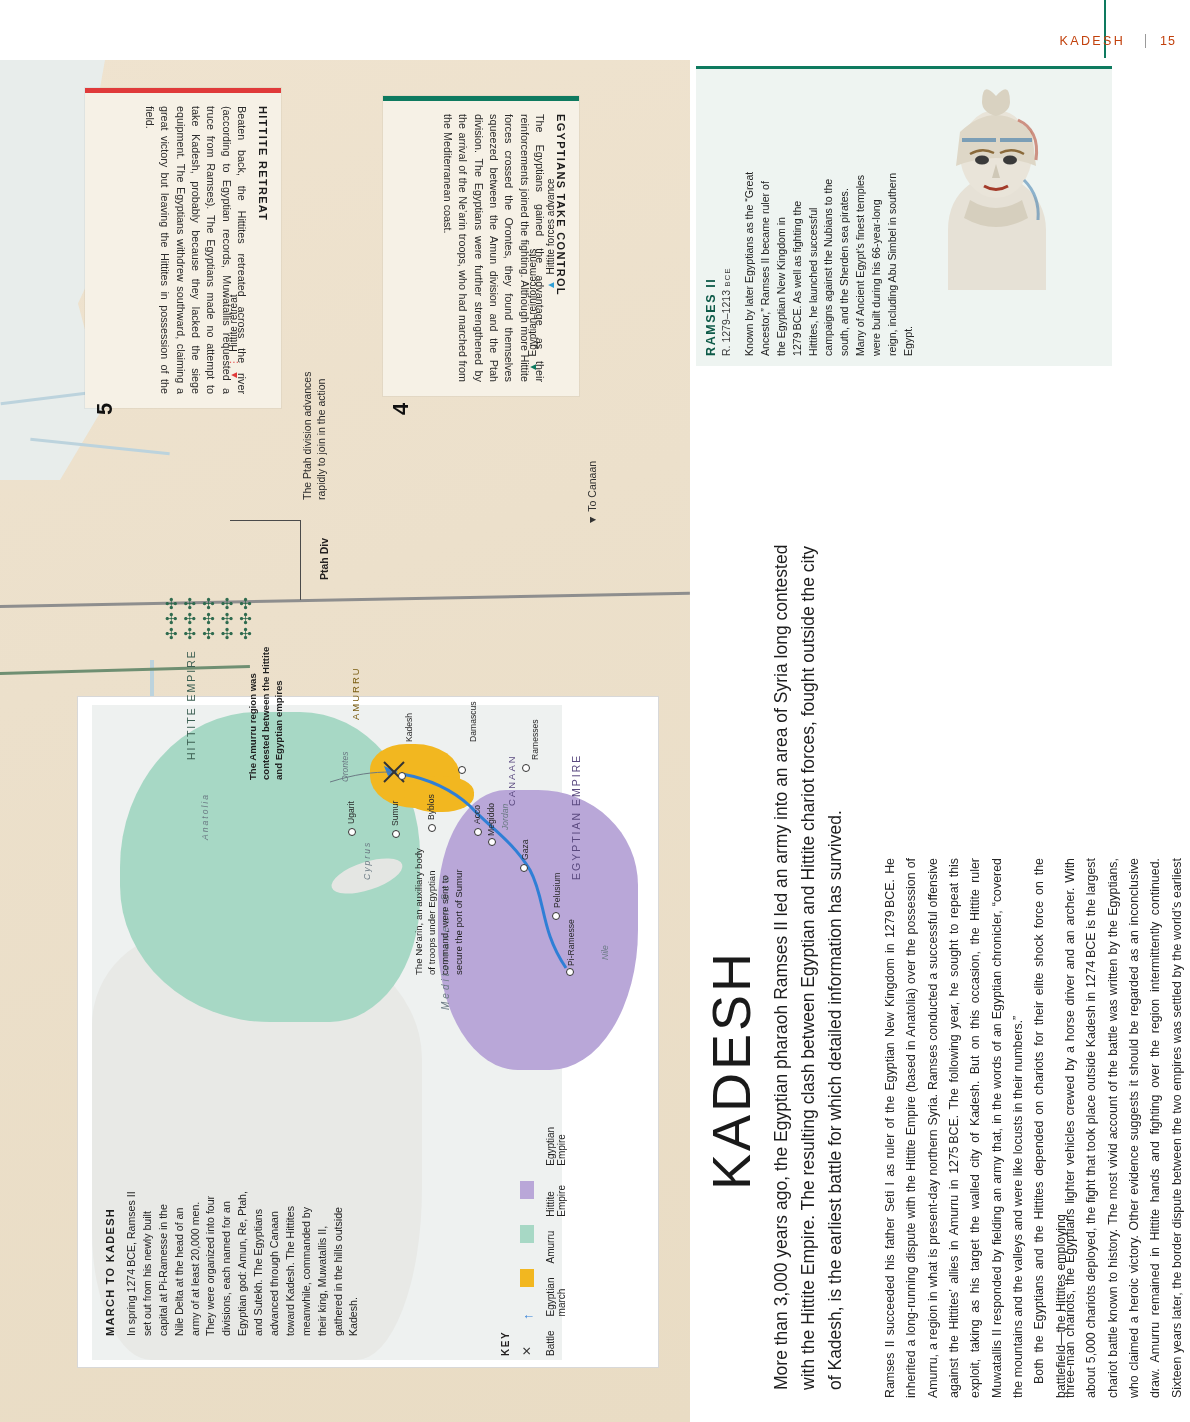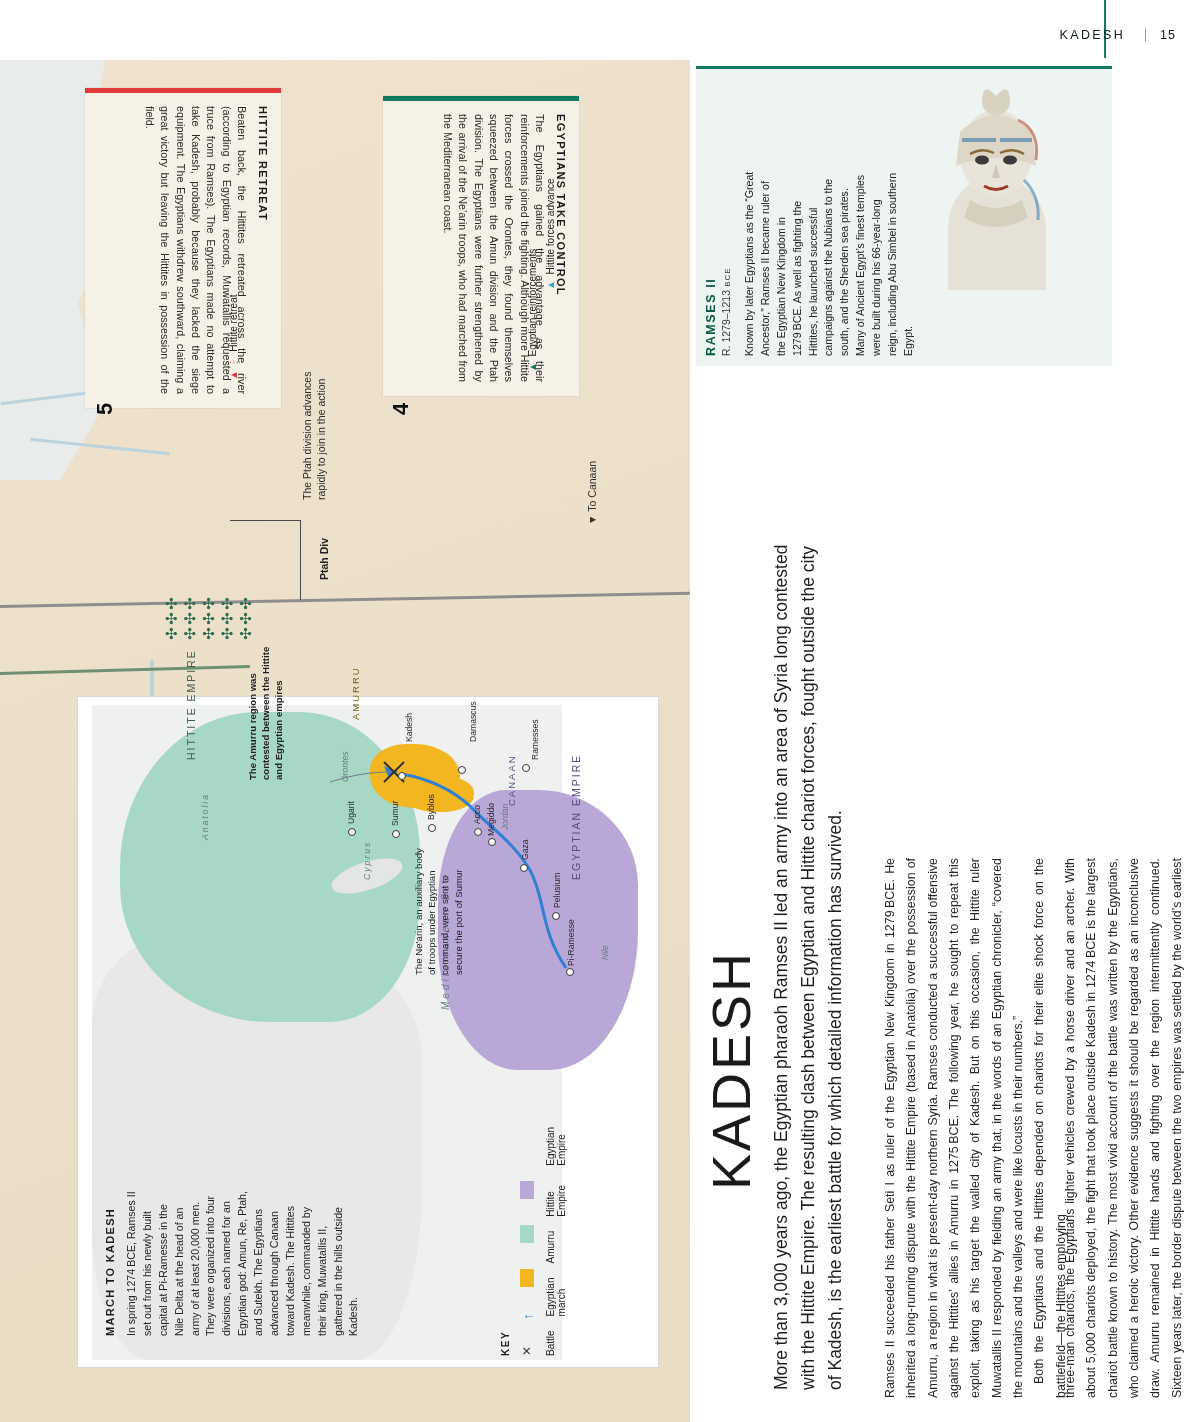--- a/index.html
+++ b/index.html
@@ -11,23 +11,23 @@
     overflow:hidden;
     color:#221f1f;
   }
   .page{position:absolute;inset:0;}
 
   
   .header-rule{
     position:absolute;left:1104px;top:0;width:2px;height:58px;background:#0e7a5f;
   }
   .header{
-    position:absolute;right:14px;top:28px;
+    position:absolute;right:14px;top:34px;
     text-align:right;
-    font-size:12.5px;letter-spacing:2.4px;color:#0f172a;
+    font-size:12.5px;letter-spacing:2.4px;color:#c2410c;
   }
   .header .pg{
     display:inline-block;margin-left:14px;padding-left:14px;
     border-left:1px solid #9a9a9a;letter-spacing:1px;
   }
 
   
   .map-bg{
     position:absolute;left:0;top:60px;width:690px;height:1362px;
     background:linear-gradient(160deg,#efe3cf 0%,#ece0cb 40%,#e9dcc4 100%);

